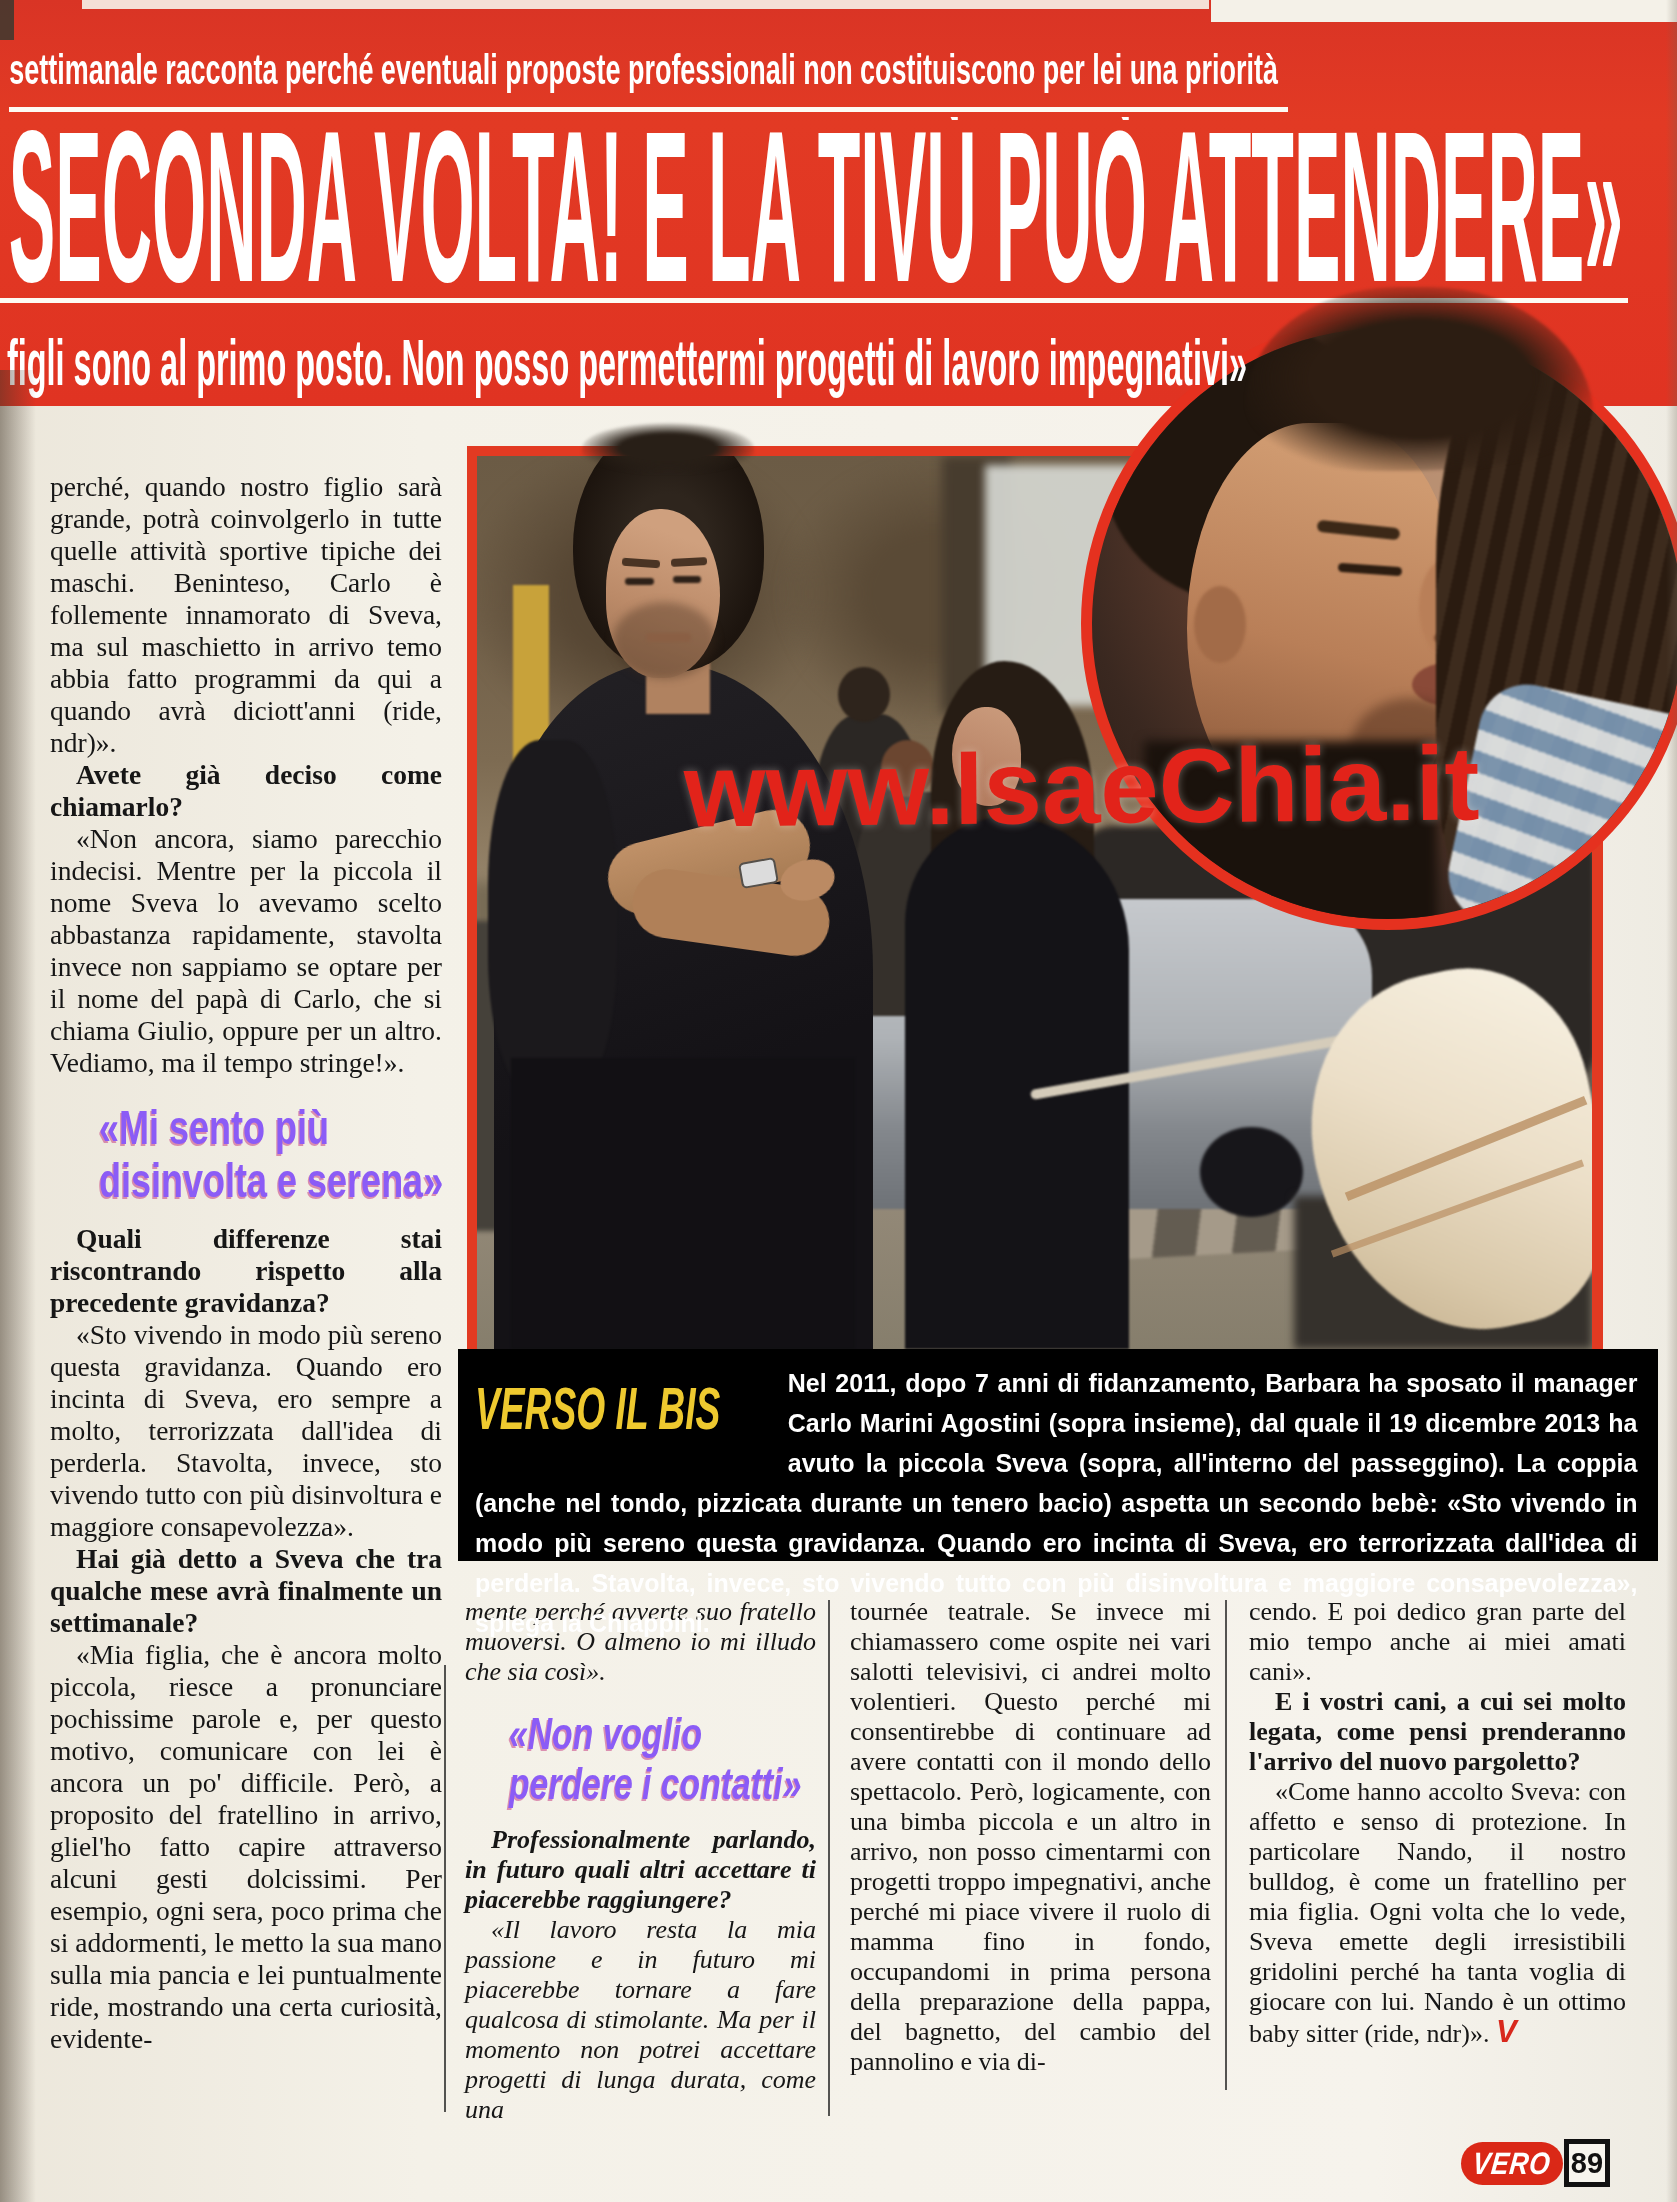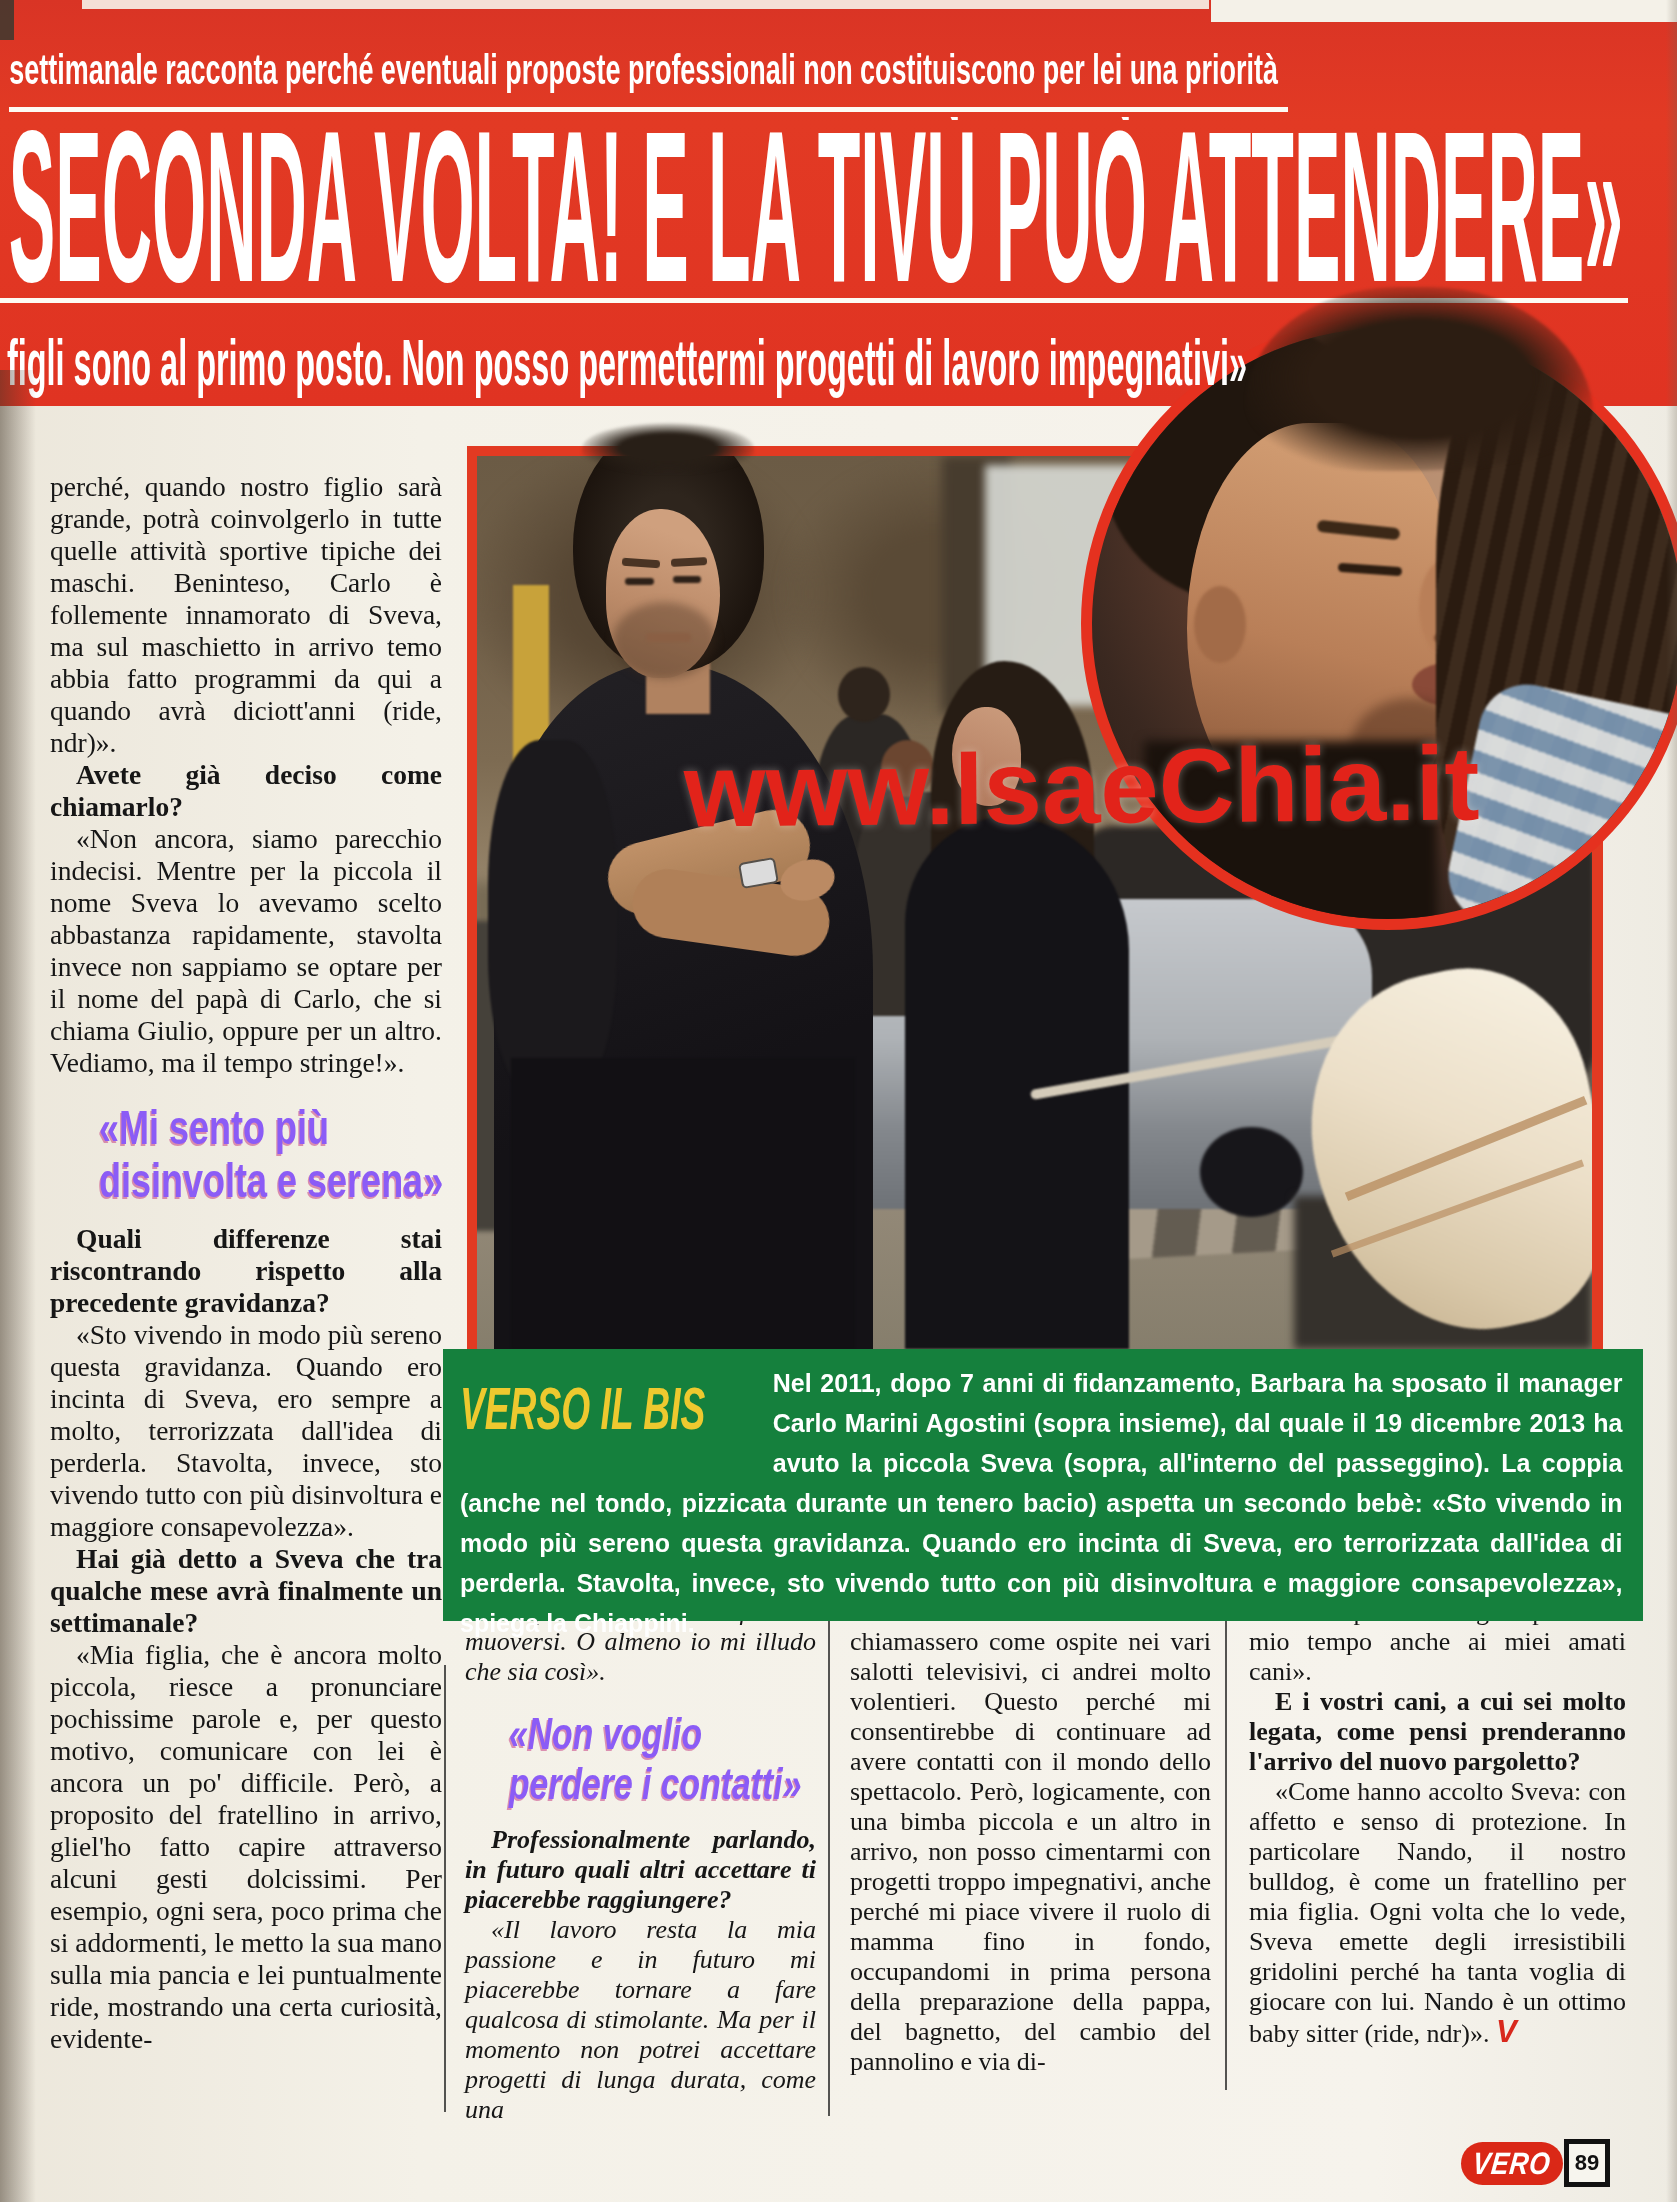--- a/index.html
+++ b/index.html
@@ -97,21 +97,21 @@
            background:repeating-linear-gradient(8deg,rgba(225,228,228,.9) 0 20.6px,rgba(120,150,180,.85) 20.6px 41px),repeating-linear-gradient(98deg,rgba(160,180,205,.5) 0 20.6px,rgba(235,235,230,.5) 20.6px 41px);}
   .c-dark{left:52px;top:413px;width:293px;height:189px;background:#1a120c;filter:blur(5.2px);}
   #hair-top{left:1246px;top:287px;width:348px;height:184px;background:radial-gradient(#2c1d12 45%,#2c1d1200 78%);border-radius:48% 52% 60% 40%/70% 80% 30% 40%;z-index:5;filter:blur(1.7px);}
 
   
   #watermark{left:684px;top:727px;z-index:7;font-family:"Liberation Sans",sans-serif;font-weight:bold;
              font-size:105px;color:#e2231a;white-space:nowrap;transform:rotate(-.5deg);
              text-shadow:0 0 8.6px rgba(255,244,235,.35);}
 
   
-  #caption-box{left:443px;top:1349px;width:1200px;height:272px;background:#15803d;z-index:2;box-sizing:border-box;padding:13.8px 20.6px 12px 17px;}
+  #caption-box{left:458px;top:1349px;width:1200px;height:212px;background:#000000;z-index:2;box-sizing:border-box;padding:13.8px 20.6px 12px 17px;}
   #caption-label{float:left;width:299px;height:79px;margin:8.6px 13.8px 3.4px 0;color:#eec92f;
                  font-family:"Liberation Sans",sans-serif;font-weight:bold;font-style:italic;
                  font-size:60px;line-height:76px;white-space:nowrap;transform:scaleX(.62);transform-origin:left center;}
   #caption-text{color:#ffffff;font-family:"Liberation Sans",sans-serif;font-weight:bold;
                 font-size:25px;line-height:40px;text-align:justify;}
 
   
   .colserif p{margin:0;text-align:justify;}
   #col1{left:50px;top:471px;width:392px;font-size:27.5px;line-height:32px;z-index:1;}
   .botcol{top:1597px;font-size:26px;line-height:30px;z-index:1;}
@@ -129,21 +129,21 @@
   #div1{left:444px;top:1665px;height:447px;}
   #div2{left:828px;top:1600px;height:516px;}
   #div3{left:1225px;top:1600px;height:490px;}
 
   
   #end-mark{color:#d8281c;font-family:"Liberation Sans",sans-serif;font-weight:900;font-style:italic;font-size:31px;}
   #vero-pill{left:1461px;top:2142px;width:102px;height:43px;background:#da2817;border-radius:22.4px;z-index:2;
              display:flex;align-items:center;justify-content:center;}
   #vero-pill span{color:#fff;font-family:"Liberation Sans",sans-serif;font-weight:bold;font-style:italic;font-size:31px;letter-spacing:0.9px;transform:skewX(-6deg) scaleX(.85);}
   #page-box{left:1564px;top:2139px;width:46px;height:48px;background:#f7f5ee;border:5.2px solid #111;box-sizing:border-box;z-index:2;
-            display:flex;align-items:center;justify-content:center;font-family:"Liberation Sans",sans-serif;font-weight:bold;font-size:22px;color:#111;}
+            display:flex;align-items:center;justify-content:center;font-family:"Liberation Sans",sans-serif;font-weight:bold;font-size:29px;color:#111;}
 </style>
 </head>
 <body>
 
 <div id="banner" class="abs"></div>
 
 <svg id="kicker-svg" class="abs" width="1291" height="60" viewBox="0 0 1500 70">
   <text x="2" y="54" font-size="50" textLength="1480" lengthAdjust="spacingAndGlyphs">settimanale racconta perché eventuali proposte professionali non costituiscono per lei una priorità</text>
 </svg>
 <div id="rule1" class="abs"></div>

